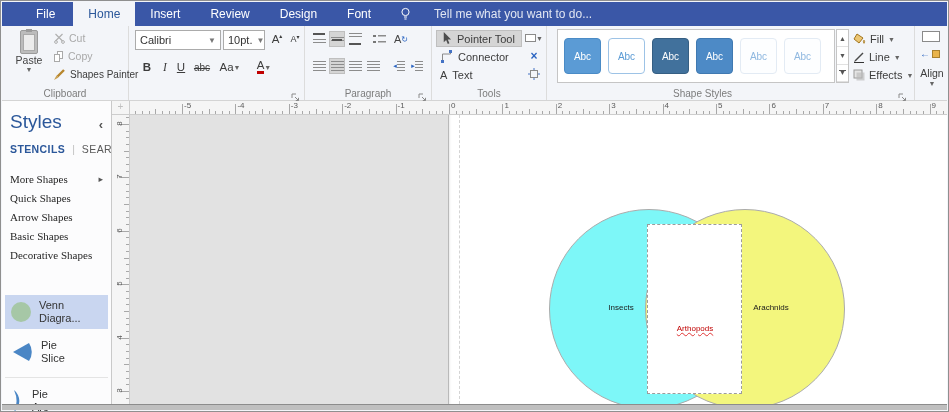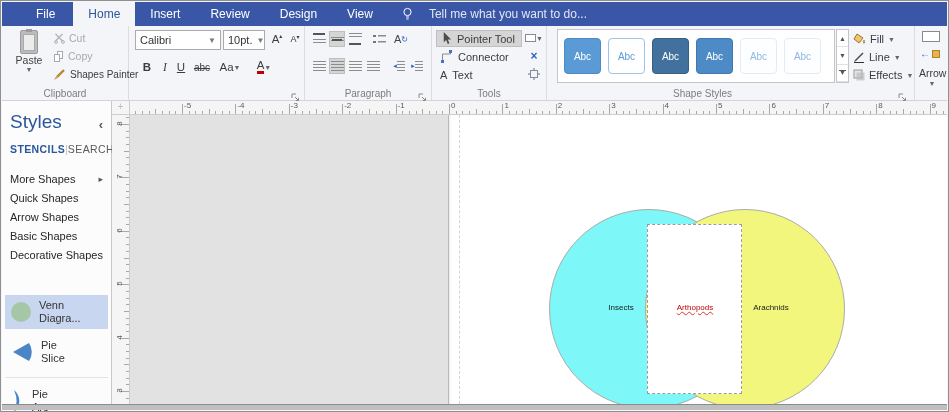--- a/index.html
+++ b/index.html
@@ -4,21 +4,21 @@
 <style>
   html,body{margin:0;padding:0;background:#fff;font-family:"Liberation Sans",sans-serif;}
   *{box-sizing:border-box;}
   .window{position:relative;width:949px;height:412px;border:1px solid #8f8f8f;background:#f3f5f9;overflow:hidden;}
 
   
   .tabbar{position:absolute;left:1px;top:1px;right:1px;height:24px;background:#3a57a7;display:flex;align-items:stretch;}
   .tab{display:flex;align-items:center;padding:0 15px;color:#fff;font-size:12px;cursor:default;}
   .tab.file{margin-left:16px;padding:0 18px;}
   .tab.active{background:#f3f5f9;color:#2b579a;}
-  .tellme{display:flex;align-items:center;gap:16px;margin-left:14px;color:rgba(255,255,255,.85);font-size:12px;}
+  .tellme{display:flex;align-items:center;gap:23px;margin-left:14px;color:rgba(255,255,255,.85);font-size:12px;}
 
   
   .ribbon{position:absolute;left:1px;top:25px;right:1px;height:75px;background:#f3f5f9;border-bottom:1px solid #d4d4d4;}
   .group{position:absolute;top:0;height:74px;border-right:1px solid #dcdcdc;}
   .group-label{position:absolute;bottom:1px;left:0;right:0;text-align:center;font-size:10px;color:#7c7c7c;}
   .launcher{position:absolute;right:3px;bottom:2px;width:10px;height:10px;}
   .g-clipboard{left:0;width:127px;}
   .g-font{left:127px;width:176px;}
   .g-paragraph{left:303px;width:127px;}
   .g-tools{left:430px;width:115px;}
@@ -56,25 +56,25 @@
 
   .ar-icon{position:absolute;display:flex;align-items:center;gap:2px;}
   .ic-front{width:18px;height:11px;border:1px solid #8a8a8a;background:#fff;}
   .ic-orange{width:8px;height:8px;background:#e9b44c;border:1px solid #a9812f;}
   .alignbtn{position:absolute;left:4px;top:41px;width:26px;text-align:center;font-size:10.5px;color:#3c3c3c;}
 
   
   .panel{position:absolute;left:1px;top:100px;width:110px;bottom:7px;background:#fcfcfd;border-right:1px solid #c9c9c9;}
   .panel-title{position:absolute;left:8px;top:10px;font-size:19px;color:#2b579a;}
   .collapse{position:absolute;right:8px;top:16px;font-size:13px;color:#555;font-weight:bold;}
-  .ptabs{position:absolute;left:8px;top:42px;display:flex;font-size:10.5px;align-items:center;}
+  .ptabs{position:absolute;left:8px;top:42px;display:flex;gap:7px;font-size:10.5px;align-items:center;}
   .ptab-stencils{color:#2b579a;font-weight:bold;letter-spacing:.4px;}
   .ptab-sep{color:#c0c0c0;}
   .ptab-search{color:#5a5a5a;letter-spacing:.4px;}
-  .navlist{position:absolute;left:0;right:0;top:68px;}
+  .navlist{position:absolute;left:0;right:0;top:68px;font-family:Liberation Serif, serif;}
   .nav-item{display:flex;align-items:center;padding:3px 8px;font-size:11px;color:#262626;height:19px;}
   .nav-item .arr{margin-left:auto;font-size:9px;color:#555;}
   .nav-item.active{background:#ccd9f0;font-weight:bold;}
   .shapelist{position:absolute;left:0;right:0;top:192px;}
   .shape-item{display:flex;align-items:center;gap:8px;margin:2px 3px;padding:4px 6px;font-size:11px;color:#333;line-height:13px;}
   .shape-item.selected{background:#c9d6f0;}
   .icon-venn{width:20px;height:20px;border-radius:50%;background:#a6c7a6;flex:none;}
   .slabel{white-space:pre-line;}
   .shape-item:nth-child(2){margin-top:6px;}
   .shape-item:nth-child(3){border-top:1px solid #e4e4e4;margin-top:8px;padding-top:10px;}
@@ -91,37 +91,37 @@
   .vruler .num{position:absolute;left:1px;width:12px;text-align:center;font-size:8px;color:#5a5a5a;transform:rotate(-90deg);}
   .canvas{position:absolute;left:129px;top:114px;right:1px;bottom:7px;background:#e2e2e2;overflow:hidden;}
   .page{position:absolute;left:318px;top:0;right:0;bottom:0;background:#fff;border-left:1px solid #b9b9b9;box-shadow:inset 2px 0 2px -1px rgba(0,0,0,.08);}
   .guide{position:absolute;left:329px;top:0;bottom:0;width:0;border-left:1px dashed #d4d4d4;}
   .circle{position:absolute;width:200px;height:200px;border-radius:50%;border:1px solid #ababab;}
   .c-left{left:419px;top:94px;}
   .c-right{left:515px;top:94px;}
   .textbox{position:absolute;left:517px;top:109px;width:95px;height:170px;background:#fff;border:1px dashed #9c9c9c;}
   .vlabel{position:absolute;width:64px;text-align:center;font-size:8px;color:#1a1a1a;top:188px;}
   .vl-left{left:459px;}
-  .vl-mid{left:533px;text-decoration:underline wavy #e03535 1px;}
+  .vl-mid{left:533px;text-decoration:underline wavy #e03535 1px;margin-top:21px;}
   .vl-right{left:609px;}
 
   .bottomstrip{position:absolute;left:1px;right:1px;bottom:1px;height:6px;background:#bfbfbf;border-top:1px solid #8c8c8c;}
 </style>
 </head>
 <body>
 
 <div class="window">
 
   <div class="tabbar">
     <div class="tab file">File</div>
     <div class="tab active">Home</div>
     <div class="tab">Insert</div>
     <div class="tab">Review</div>
     <div class="tab">Design</div>
-    <div class="tab">View</div>
+    <div class="tab">Font</div>
     <div class="tellme">
       <svg width="11" height="14" viewBox="0 0 11 14">
           <circle cx="5.5" cy="5" r="3.6" fill="none" stroke="#fff" stroke-width="1"></circle>
           <path d="M4 10 h3 M4.4 12 h2.2" stroke="#fff" fill="none"></path>
         </svg>
       <span>Tell me what you want to do...</span>
     </div>
   </div>
 
   <div class="ribbon">
@@ -315,21 +315,21 @@
     </div>
 
     <div class="group g-arrange">
       <div class="ar-icon" style="left:7px;top:5px;">
           <span class="ic-front"></span>
         </div>
       <div class="ar-icon" style="left:5px;top:22px;">
           <span style="color:#2b65c2;font-size:10px;">←</span>
           <span class="ic-orange"></span>
         </div>
-      <div class="alignbtn"><span>Arrow</span><div class="arrow" style="margin-top:1px;">▼</div></div>
+      <div class="alignbtn"><span>Align</span><div class="arrow" style="margin-top:1px;">▼</div></div>
     </div>
   </div>
 
   <div class="panel">
     <div class="panel-title">Styles</div>
     <div class="collapse">‹</div>
     <div class="ptabs">
       <span class="ptab-stencils">STENCILS</span>
       <span class="ptab-sep">|</span>
       <span class="ptab-search">SEARCH</span>

